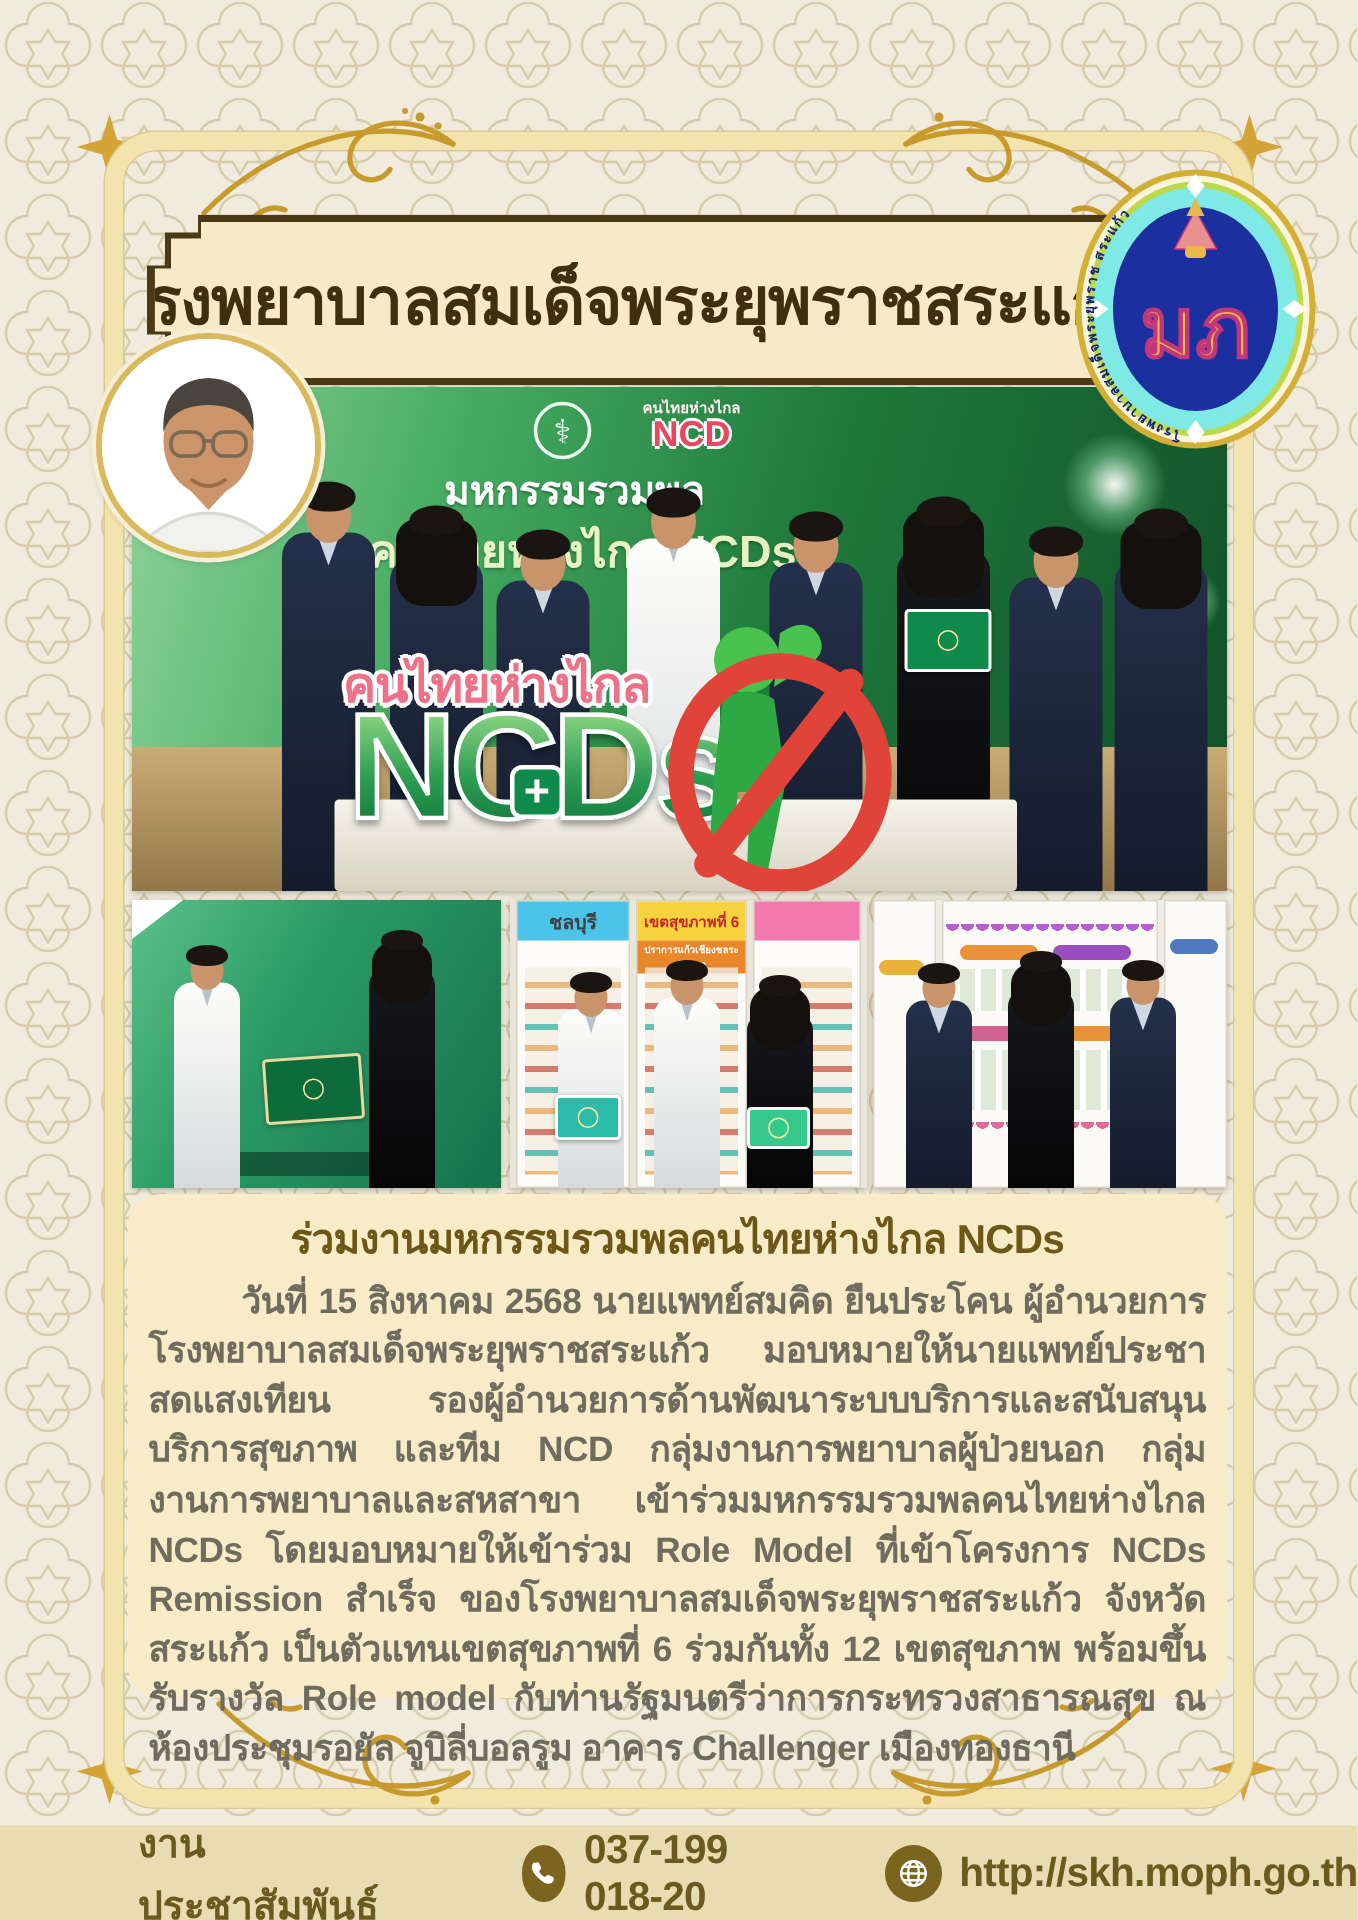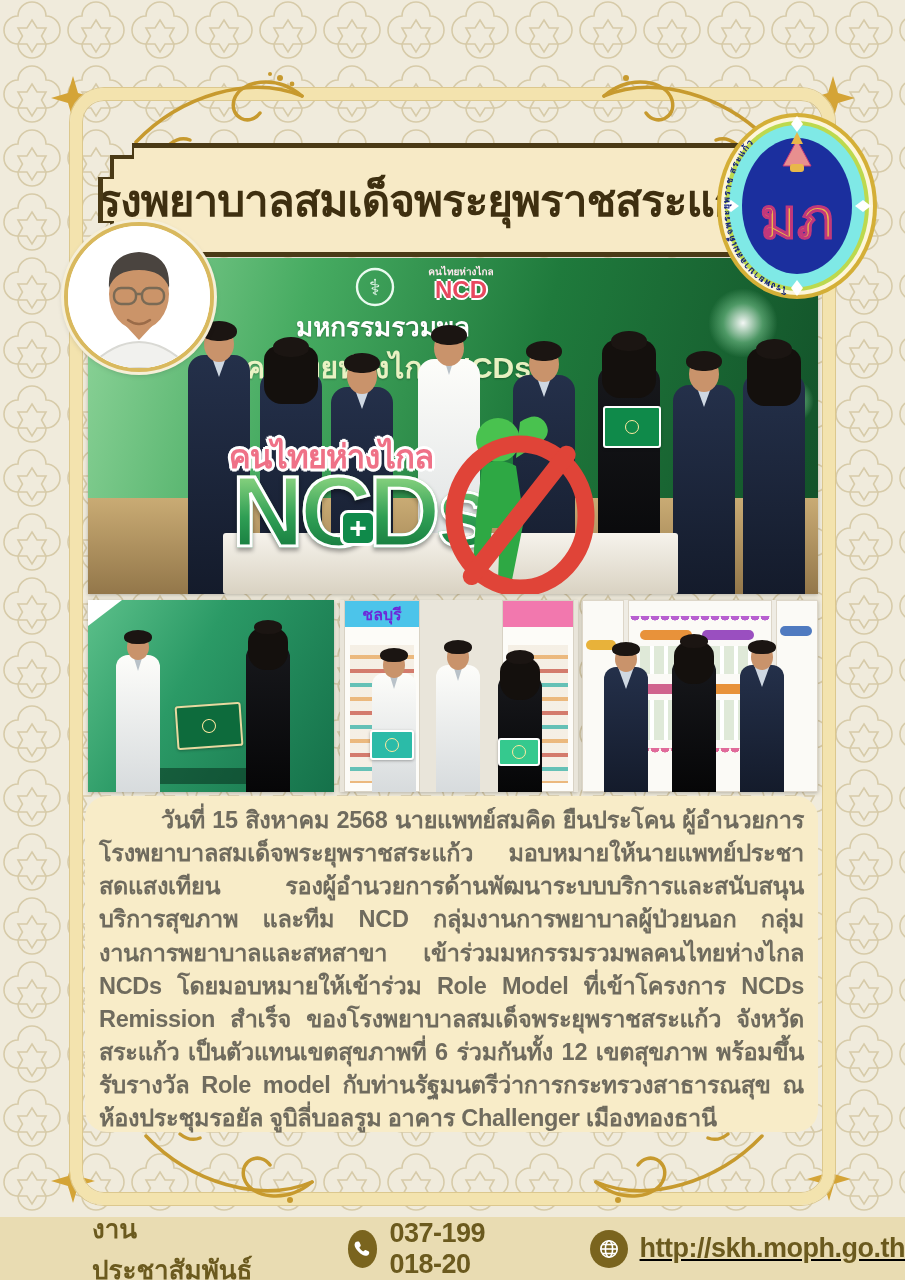--- a/index.html
+++ b/index.html
@@ -137,21 +137,21 @@
   
   .board { position:absolute; top:0; bottom:0; background:#fdfcf8;
     border:1px solid #d8d2c4; }
   .board .head { height:26px; display:flex; align-items:center; justify-content:center;
     font-weight:800; }
   .board .rows { position:absolute; left:5px; right:5px; top:32px; bottom:8px;
     background:repeating-linear-gradient(#f3ece0 0 10px,#e7a85f 10px 14px,
       #f3ece0 14px 24px,#c95b4a 24px 28px,#f3ece0 28px 38px,#3fb2a6 38px 42px); opacity:.8; }
   #photo-2 { background:#e9e5da; }
   #photo-2 .b-left  { left:4px;  width:76px; }
-  #photo-2 .b-left .head { background:#4cc4ea; color:#6d28d9; font-size:16px; }
+  #photo-2 .b-left .head { background:#4cc4ea; color:#404040; font-size:13px; }
   #photo-2 .b-mid   { left:84px; width:74px; }
   #photo-2 .b-mid .head { background:#f6d23e; color:#c62828; font-size:10px; }
   #photo-2 .b-mid .sub { background:#e8872a; color:#fff; font-size:6.5px; text-align:center;
     padding:1px 2px; font-weight:700; }
   #photo-2 .b-right { left:162px; width:72px; }
   #photo-2 .b-right .head { background:#f278ae; font-size:12px; color:#3b58c4;
     text-shadow:-1px 0 #fff,1px 0 #fff,0 1px #fff,0 -1px #fff; }
   #photo-2 .rows { top:44px; }
   .sm .face { width:22px; height:26px; }
   .sm .face::before { height:14px; top:-4px; }
@@ -179,21 +179,21 @@
 
   
   #footer { position:absolute; left:0; right:0; bottom:0; height:63px;
     background:#e9dcb2; z-index:5; display:flex; align-items:center; }
   #footer .dept { margin-left:92px; font-size:26px; font-weight:800; color:#6b5a1e; }
   .foot-item { display:flex; align-items:center; gap:12px; }
   .foot-icon { width:38px; height:38px; border-radius:50%; background:#7a641e;
     display:flex; align-items:center; justify-content:center; }
   .foot-text { font-size:27px; font-weight:800; color:#6b5a1e; letter-spacing:-.5px; }
   #footer .f-phone { margin-left:92px; }
-  #footer .f-web { margin-left:56px;text-decoration:underline; }
+  #footer .f-web { margin-left:56px; }
 </style>
 </head>
 <body>
 
 <svg id="pattern-bg" width="905" height="1280" xmlns="http://www.w3.org/2000/svg">
   <defs>
     <pattern id="latt" width="64" height="64" patternUnits="userSpaceOnUse">
       <g fill="none" stroke="#d2c5a0" stroke-width="1.6">
         <path d="M32 2 a14 14 0 0 1 14 14 a14 14 0 0 1 14 14 v0 a14 14 0 0 1 -14 14 a14 14 0 0 1 -14 14 a14 14 0 0 1 -14 -14 a14 14 0 0 1 -14 -14 a14 14 0 0 1 14 -14 a14 14 0 0 1 14 -14 z"></path>
         <path d="M32 20 l5 8 9 0 -4.5 8 4.5 8 -9 0 -5 8 -5 -8 -9 0 4.5 -8 -4.5 -8 9 0 z"></path>
@@ -372,20 +372,25 @@
     </div>
   <div class="folder" style="left:88px;top:104px;width:66px;height:44px;transform:rotate(-4deg)"></div>
   <div class="stage-edge"></div>
 </div>
 
 <div id="photo-2" class="photo">
   <div class="board b-left">
     <div class="head">ชลบุรี</div>
     <div class="rows"></div>
   </div>
+  <div class="board b-mid">
+    <div class="head">เขตสุขภาพที่ 6</div>
+    <div class="sub">ปราการแก้วเชียงชลระยันตรา</div>
+    <div class="rows"></div>
+  </div>
   <div class="board b-right">
     <div class="head"></div>
     <div class="rows"></div>
   </div>
   <div class="person sm" style="left:32px;height:140px;z-index:4">
       <div class="face"></div>
       <div class="suit white"></div>
     </div>
   <div class="person sm" style="left:96px;height:148px;z-index:4">
       <div class="face"></div>
@@ -421,20 +426,21 @@
       <div class="face"></div>
       <div class="suit black"></div>
     </div>
   <div class="person sm" style="left:158px;height:148px;z-index:4">
       <div class="face"></div>
       <div class="suit"></div>
     </div>
 </div>
 
 <div id="article-box">
+  <div id="article-heading">ร่วมงานมหกรรมรวมพลคนไทยห่างไกล NCDs</div>
   <div id="article-body">วันที่ 15 สิงหาคม 2568 นายแพทย์สมคิด ยืนประโคน ผู้อำนวยการโรงพยาบาลสมเด็จพระยุพราชสระแก้ว มอบหมายให้นายแพทย์ประชา สดแสงเทียน รองผู้อำนวยการด้านพัฒนาระบบบริการและสนับสนุนบริการสุขภาพ และทีม NCD กลุ่มงานการพยาบาลผู้ป่วยนอก กลุ่มงานการพยาบาลและสหสาขา เข้าร่วมมหกรรมรวมพลคนไทยห่างไกล NCDs โดยมอบหมายให้เข้าร่วม Role Model ที่เข้าโครงการ NCDs Remission สำเร็จ ของโรงพยาบาลสมเด็จพระยุพราชสระแก้ว จังหวัดสระแก้ว เป็นตัวแทนเขตสุขภาพที่ 6 ร่วมกันทั้ง 12 เขตสุขภาพ พร้อมขึ้นรับรางวัล Role model กับท่านรัฐมนตรีว่าการกระทรวงสาธารณสุข ณ ห้องประชุมรอยัล จูบิลี่บอลรูม อาคาร Challenger เมืองทองธานี</div>
 </div>
 
 <div id="footer">
   <div class="dept">งานประชาสัมพันธ์</div>
   <div class="foot-item f-phone">
     <div class="foot-icon">
       <svg width="20" height="20" viewBox="0 0 20 20">
           <path d="M4 2 c1.5 -1 3 -.5 3.6 1 l1 2.2 c.4 1 .1 1.8 -.8 2.5 c-.6.5 -.7 1 -.2 1.8 c.8 1.3 1.9 2.4 3.2 3.2 c.8.5 1.3.4 1.8 -.2 c.7 -.9 1.5 -1.2 2.5 -.8 l2.2 1 c1.5.6 2 2.1 1 3.6 c-1.6 2.3 -4.6 2.6 -7.6.8 c-3.3 -2 -6 -4.7 -8 -8 c-1.8 -3 -1.5 -6 .8 -7.6 z" transform="scale(.85) translate(1.5 1.5)" fill="#ffffff"></path>
         </svg>

